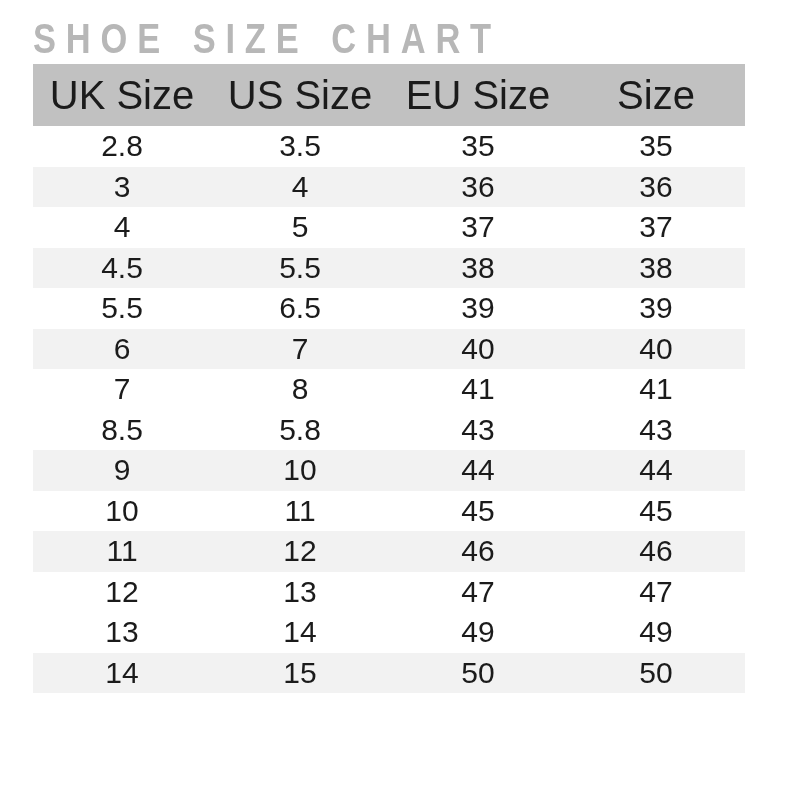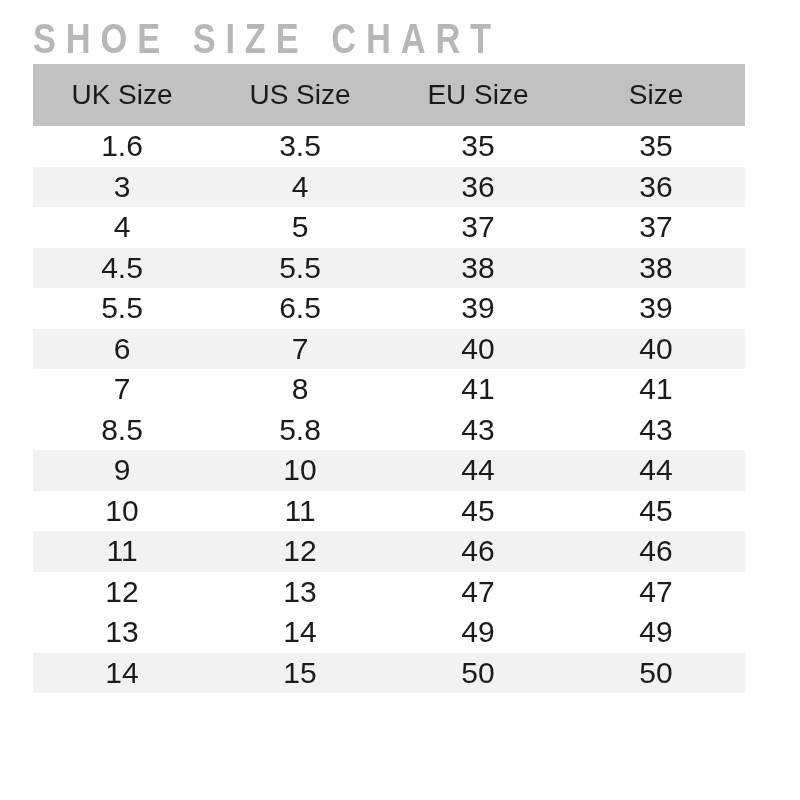--- a/index.html
+++ b/index.html
@@ -31,21 +31,21 @@
     margin: 0 0 6px 0;
   }
   table.size-table {
     border-collapse: collapse;
     table-layout: fixed;
     width: 712px;
   }
   table.size-table th {
     background: #c1c1c1;
     height: 62px;
-    font-size: 28px;
+    font-size: 40px;
     font-weight: 400;
     color: #1b1b1b;
     text-align: center;
     padding: 0;
     vertical-align: middle;
   }
   table.size-table td {
     height: 40.5px;
     font-size: 30px;
     font-weight: 400;
@@ -68,21 +68,21 @@
     <thead>
       <tr>
           <th>UK Size</th>
           <th>US Size</th>
           <th>EU Size</th>
           <th>Size</th>
         </tr>
     </thead>
     <tbody>
         <tr>
-          <td>1.6</td>
+          <td>2.8</td>
           <td>3.5</td>
           <td>35</td>
           <td>35</td>
         </tr>
         <tr class="alt">
           <td>3</td>
           <td>4</td>
           <td>36</td>
           <td>36</td>
         </tr>

